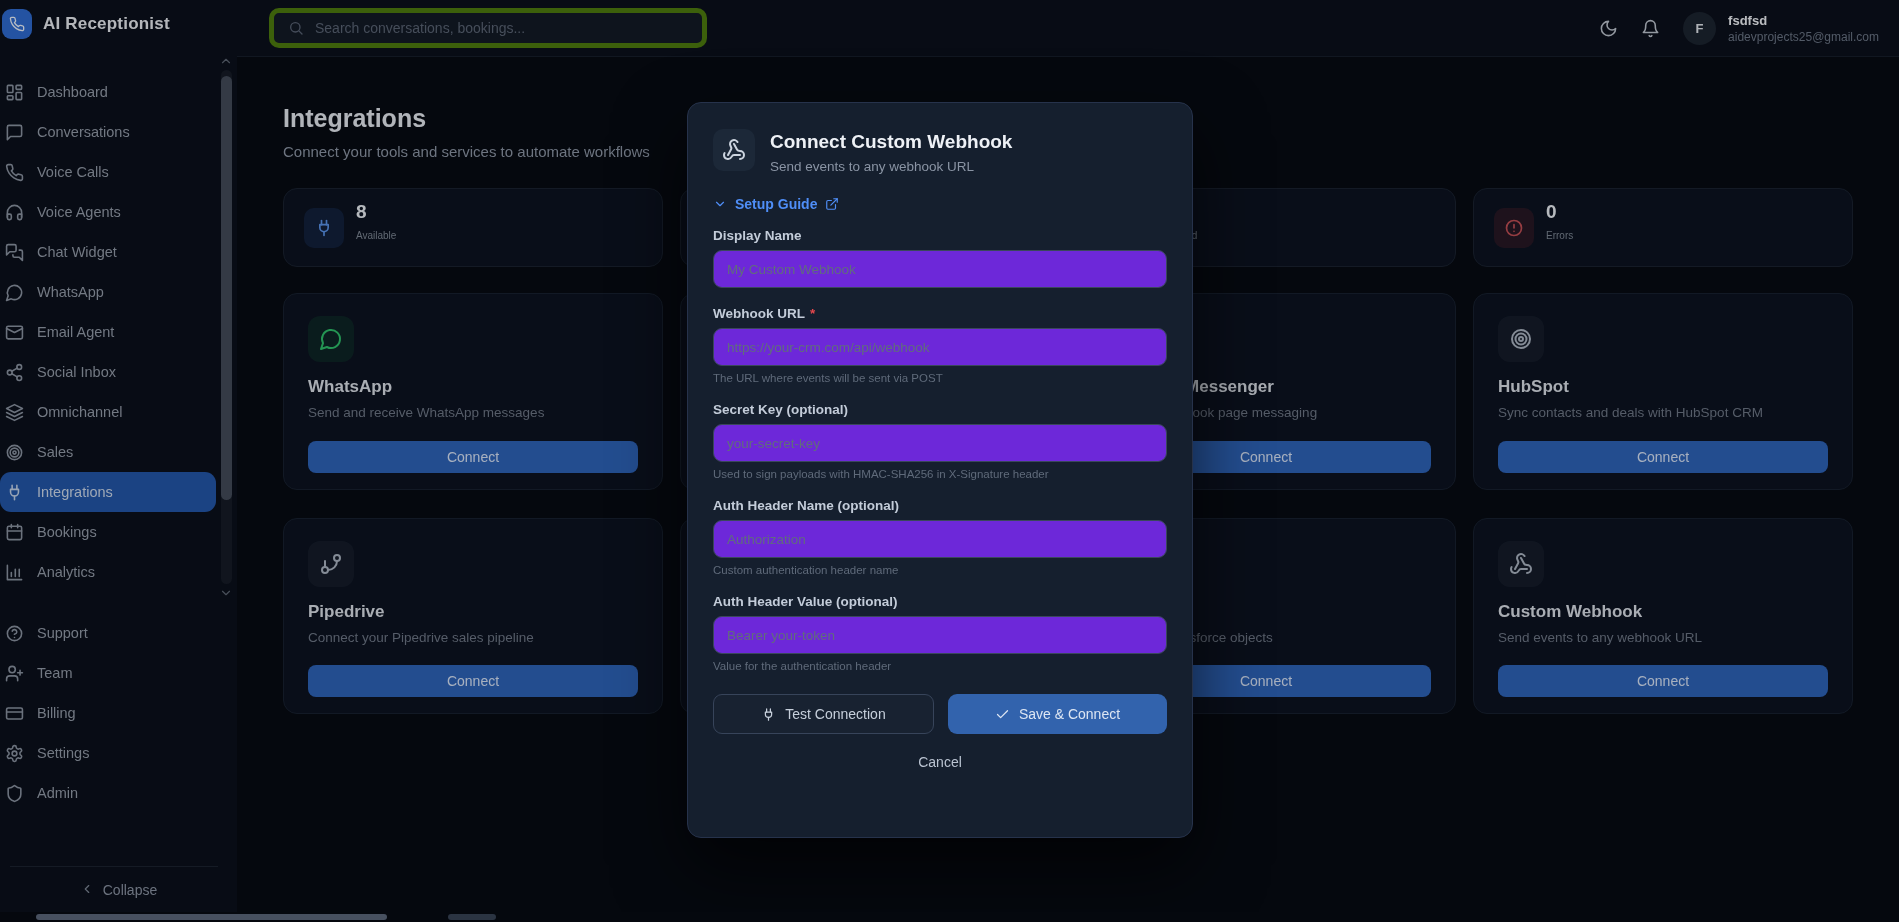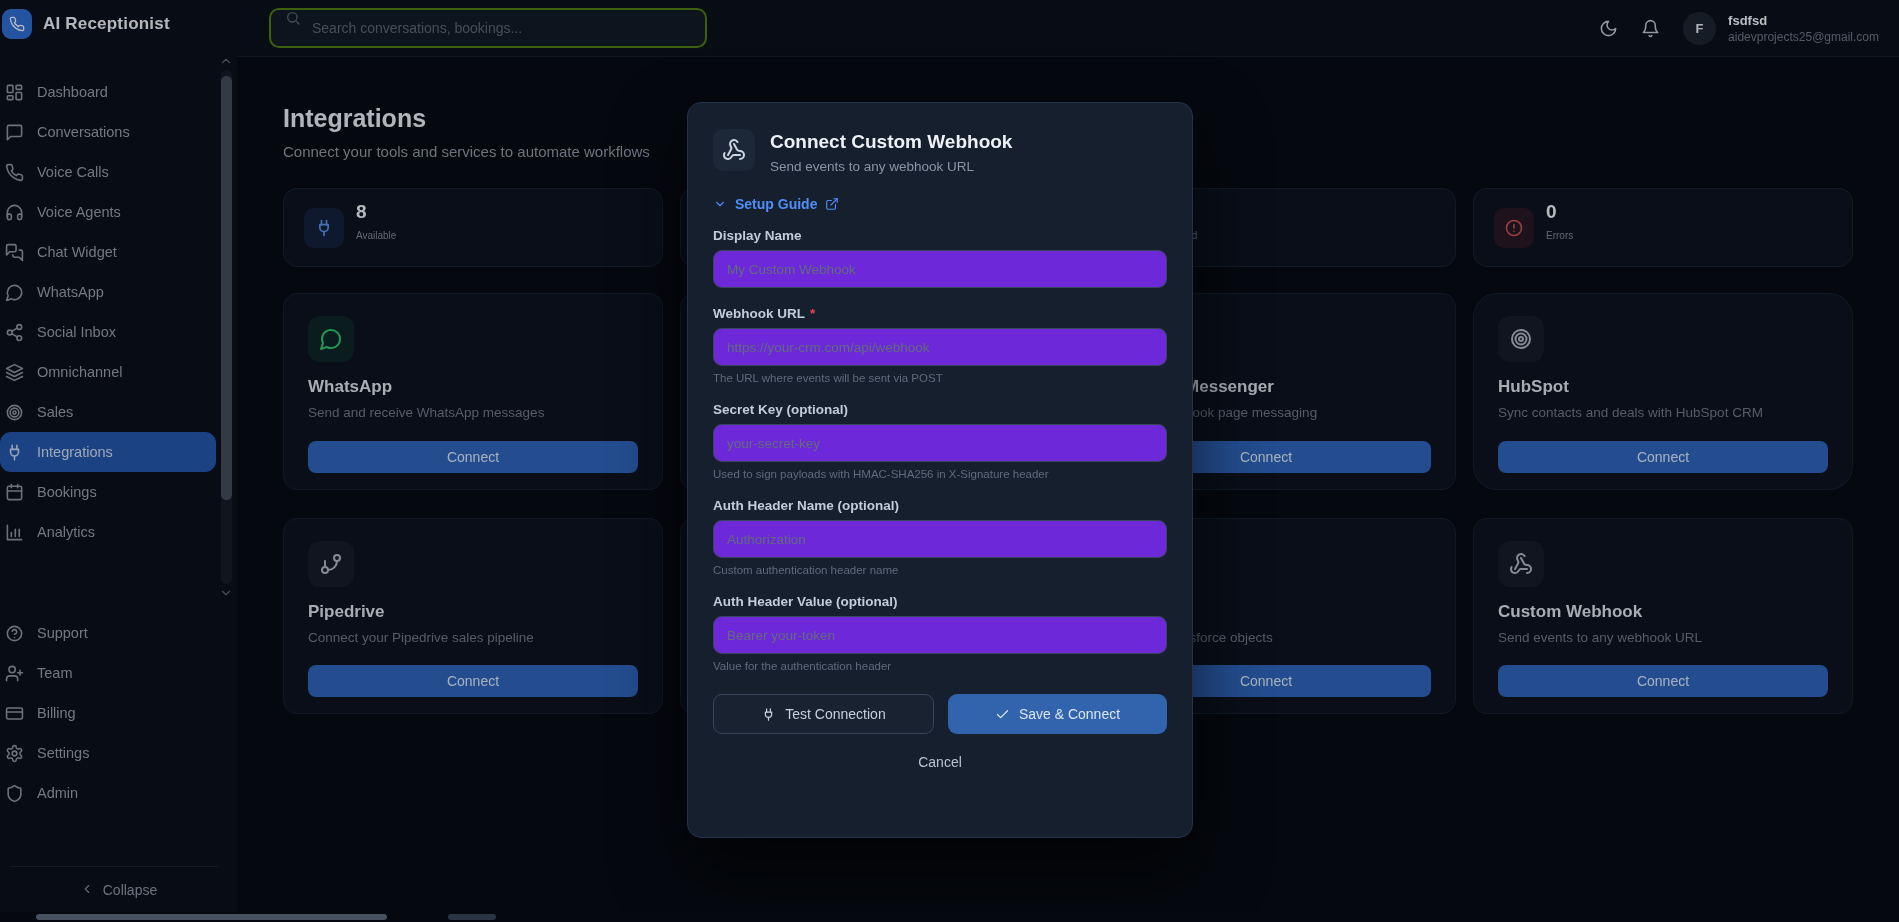--- a/index.html
+++ b/index.html
@@ -27,21 +27,21 @@
   .nav-item.active .ic{color:#c3d2e8}
   .scroll-chevron{position:absolute;left:219px;width:14px;height:14px;color:#5d6673}
   .side-track{position:absolute;left:221px;top:70px;width:11px;height:514px;background:#161c27;border-radius:6px}
   .side-thumb{position:absolute;left:221px;top:76px;width:11px;height:424px;background:#434b59;border-radius:6px}
   .side-divider{position:absolute;left:10px;top:866px;width:208px;height:1px;background:#1b2330}
   .collapse-row{position:absolute;left:0;top:882px;width:237px;height:26px;display:flex;align-items:flex-start;justify-content:center;gap:9px;color:#8b94a3;font-size:14px;cursor:pointer}
   .collapse-row .ic{width:14px;height:14px;color:#7d8695}
 
   
   .topbar{position:absolute;left:237px;top:0;width:1662px;height:57px;background:#0b101b;border-bottom:1px solid #161e2b;z-index:10}
-  .searchbox{position:absolute;left:32px;top:8px;width:438px;height:40px;border-radius:10px;background:#131a26;border:2px solid #4d7c0f;display:flex;gap:11px;padding:0 14px}
+  .searchbox{position:absolute;left:32px;top:8px;width:438px;height:40px;border-radius:10px;background:#131a26;border:5px solid #4d7c0f;display:flex;align-items:center;gap:11px;padding:0 14px}
   .searchbox .ic{width:16px;height:16px;color:#59averaging;color:#596374}
   .searchbox input{flex:1;background:transparent;border:0;outline:0;color:#aeb6c2;font-size:14px;font-family:inherit}
   .searchbox input::placeholder{color:#5a6474}
   .top-right{position:absolute;right:20px;top:0;height:57px;display:flex;align-items:center;gap:23px}
   .top-icon{width:19px;height:19px;color:#bcc3cd;cursor:pointer}
   .user-chip{display:flex;align-items:center;gap:12px;cursor:pointer}
   .avatar{width:33px;height:33px;border-radius:50%;background:#1c2430;color:#dfe4ea;font-size:13px;font-weight:bold;display:flex;align-items:center;justify-content:center}
   .user-name{font-size:13px;font-weight:bold;color:#eef1f5;line-height:15px}
   .user-email{font-size:12px;color:#6b7585;margin-top:2px}
 
@@ -162,20 +162,29 @@
         <span class="ic">
           <svg viewBox="0 0 24 24" fill="none" stroke="currentColor" stroke-width="2" stroke-linecap="round" stroke-linejoin="round">
             <path d="M7.9 20A9 9 0 1 0 4 16.1L2 22Z"></path>
           </svg>
         </span>
         <span>WhatsApp</span>
       </div>
       <div class="nav-item">
         <span class="ic">
           <svg viewBox="0 0 24 24" fill="none" stroke="currentColor" stroke-width="2" stroke-linecap="round" stroke-linejoin="round">
+            <rect x="2" y="4" width="20" height="16" rx="2"></rect>
+            <path d="m22 7-10 5L2 7"></path>
+          </svg>
+        </span>
+        <span>Email Agent</span>
+      </div>
+      <div class="nav-item">
+        <span class="ic">
+          <svg viewBox="0 0 24 24" fill="none" stroke="currentColor" stroke-width="2" stroke-linecap="round" stroke-linejoin="round">
             <circle cx="18" cy="5" r="3"></circle>
             <circle cx="6" cy="12" r="3"></circle>
             <circle cx="18" cy="19" r="3"></circle>
             <path d="m8.59 13.51 6.83 3.98m-.01-10.98-6.82 3.98"></path>
           </svg>
         </span>
         <span>Social Inbox</span>
       </div>
       <div class="nav-item">
         <span class="ic">
@@ -395,21 +404,21 @@
         <span class="ic">
           <svg viewBox="0 0 24 24" fill="none" stroke="currentColor" stroke-width="2" stroke-linecap="round" stroke-linejoin="round">
             <path d="M7.9 20A9 9 0 1 0 4 16.1L2 22Z"></path>
           </svg>
         </span>
       </span>
       <div class="int-name">Facebook Messenger</div>
       <div class="int-desc">Connect Facebook page messaging</div>
       <div class="connect-btn">Connect</div>
     </div>
-    <div class="int-card" style="left: 1473px; top: 293px; height: 197px; border-radius: 24px;">
+    <div class="int-card" style="left: 1473px; top: 293px; height: 197px;">
       <span class="int-tile t-neutral">
         <span class="ic">
           <svg viewBox="0 0 24 24" fill="none" stroke="currentColor" stroke-width="2" stroke-linecap="round" stroke-linejoin="round">
             <circle cx="12" cy="12" r="9"></circle>
             <circle cx="12" cy="12" r="5.5"></circle>
             <circle cx="12" cy="12" r="2"></circle>
           </svg>
         </span>
       </span>
       <div class="int-name">HubSpot</div>

